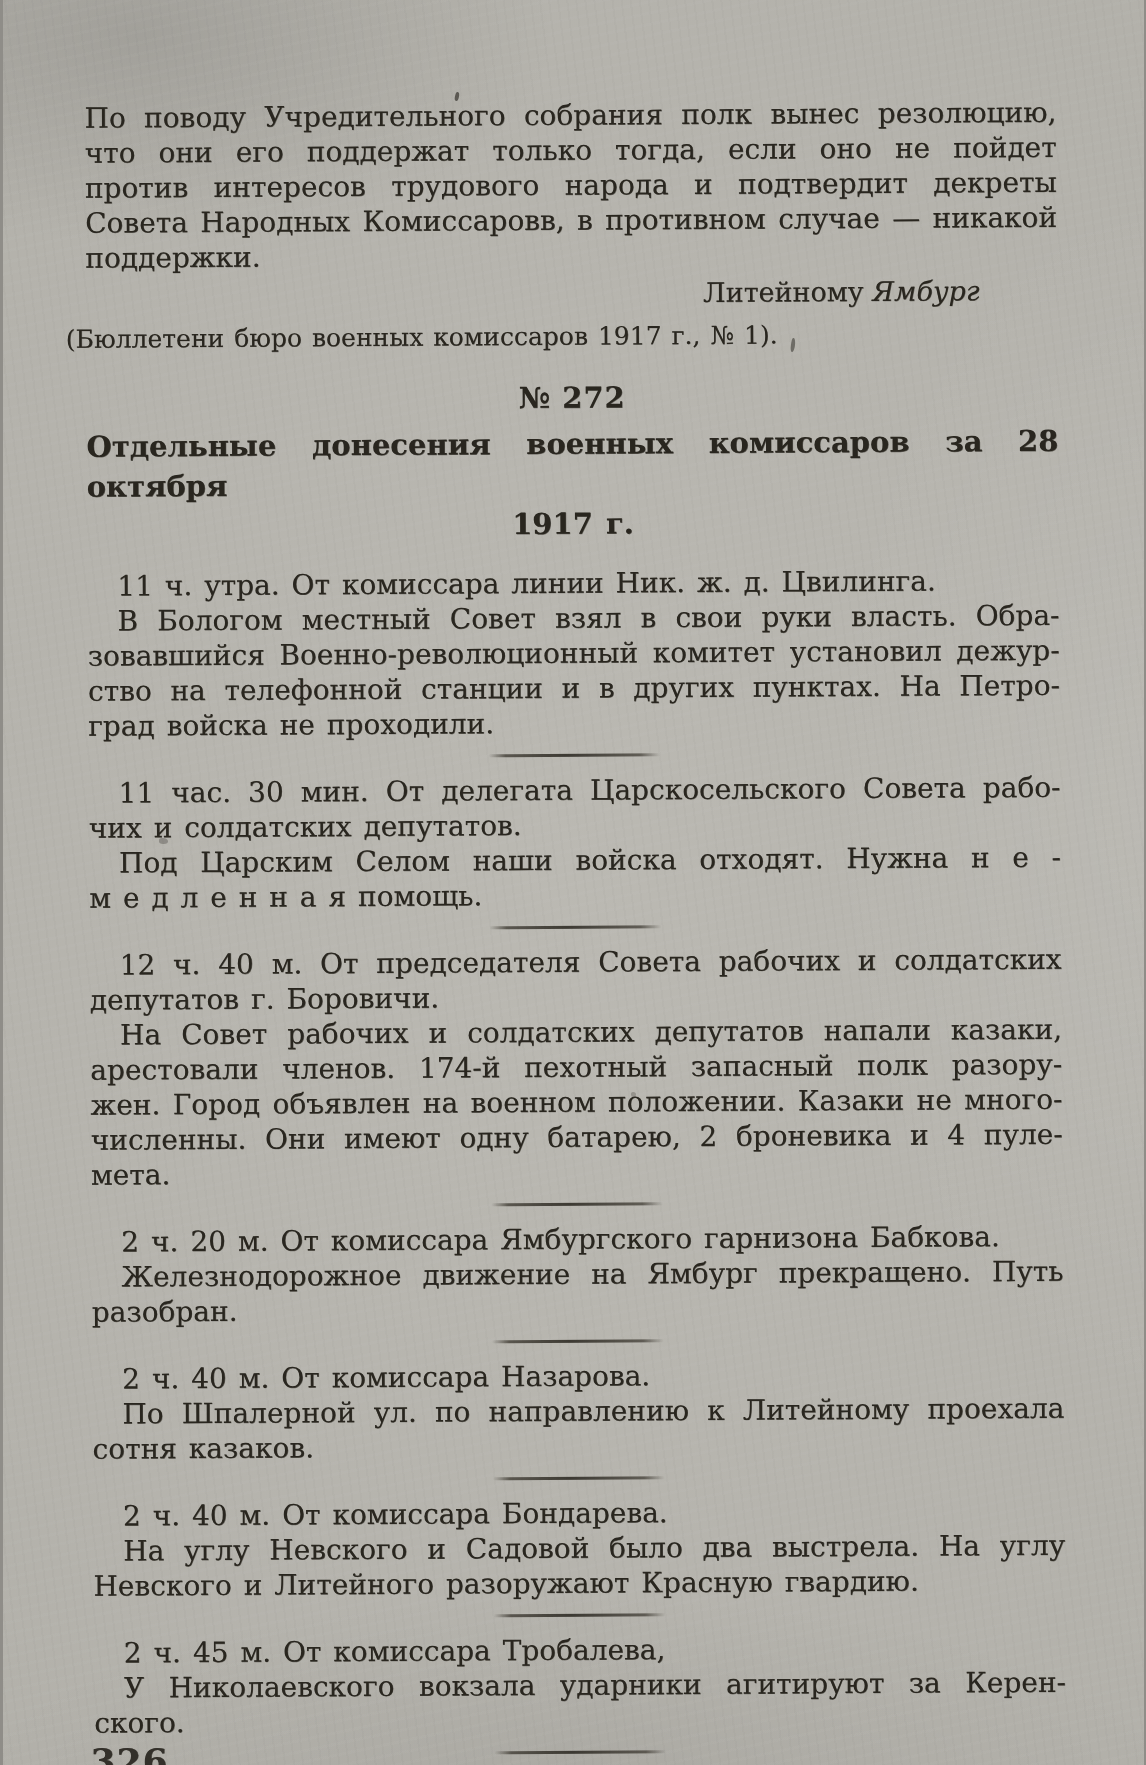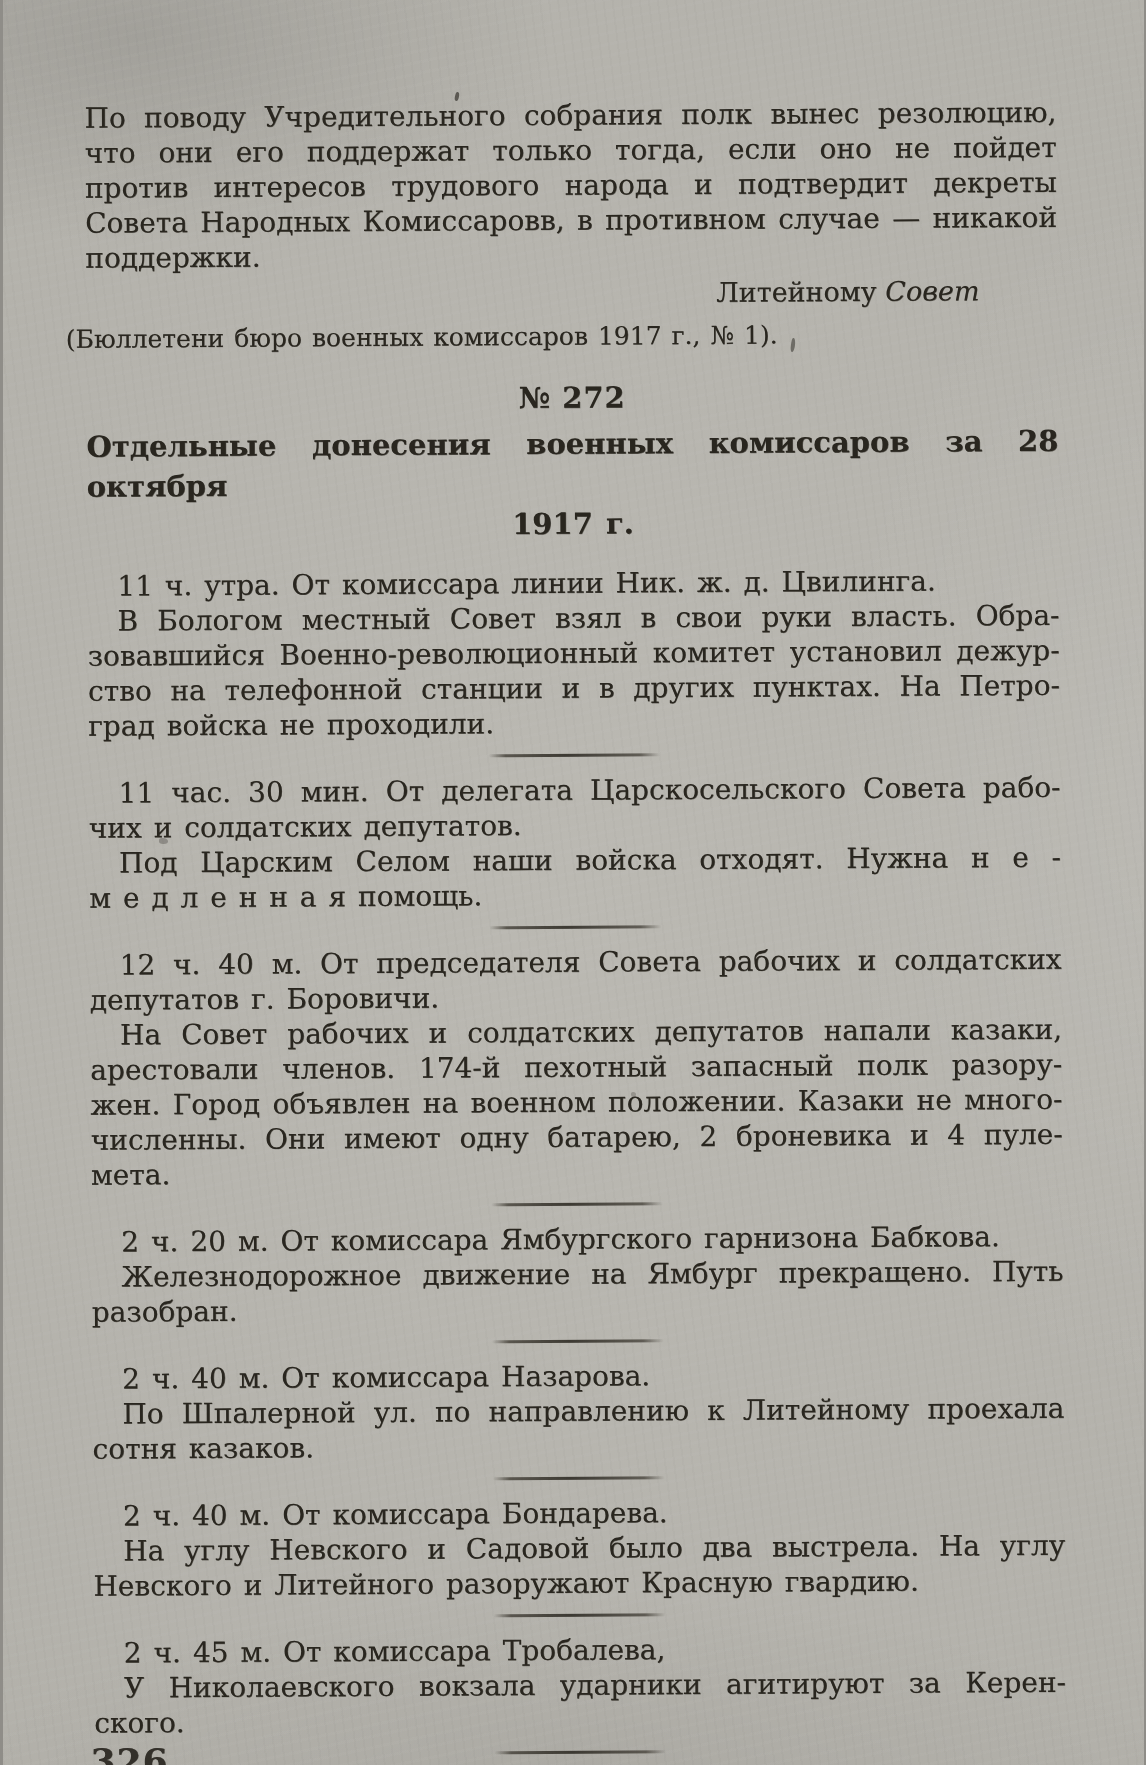--- a/index.html
+++ b/index.html
@@ -125,21 +125,21 @@
   <div class="speck s4"></div>
 
   <div class="content" id="doc-root">
       <div class="para">
         <div class="line just">По поводу Учредительного собрания полк вынес резолюцию,</div>
         <div class="line just">что они его поддержат только тогда, если оно не пойдет</div>
         <div class="line just">против интересов трудового народа и подтвердит декреты</div>
         <div class="line just">Совета Народных Комиссаровв, в противном случае — никакой</div>
         <div class="line">поддержки.</div>
       </div>
-      <div class="signature"><span>Литейному </span><span class="sig-name">Совет</span></div>
+      <div class="signature"><span>Литейному </span><span class="sig-name">Ямбург</span></div>
       <div class="source-note">(Бюллетени бюро военных комиссаров 1917 г., № 1).</div>
       <div class="doc-number">№ 272</div>
       <div class="heading">
         <div class="line just">Отдельные донесения военных комиссаров за 28 октября</div>
         <div class="line center">1917 г.</div>
       </div>
       <div class="para entry-first">
         <div class="line ind">11 ч. утра. От комиссара линии Ник. ж. д. Цвилинга.</div>
         <div class="line just ind">В Бологом местный Совет взял в свои руки власть. Обра-</div>
         <div class="line just">зовавшийся Военно-революционный комитет установил дежур-</div>

